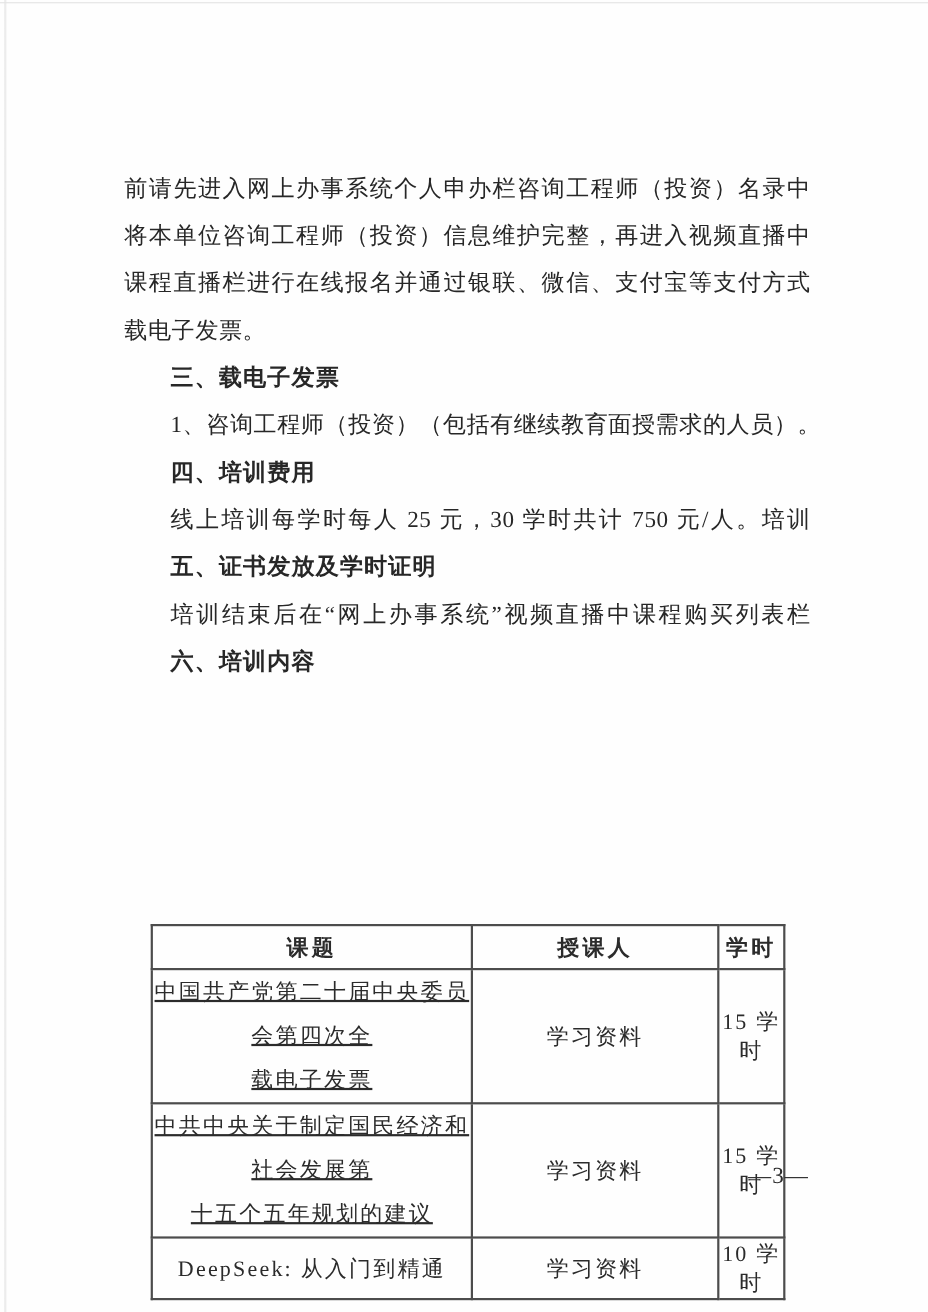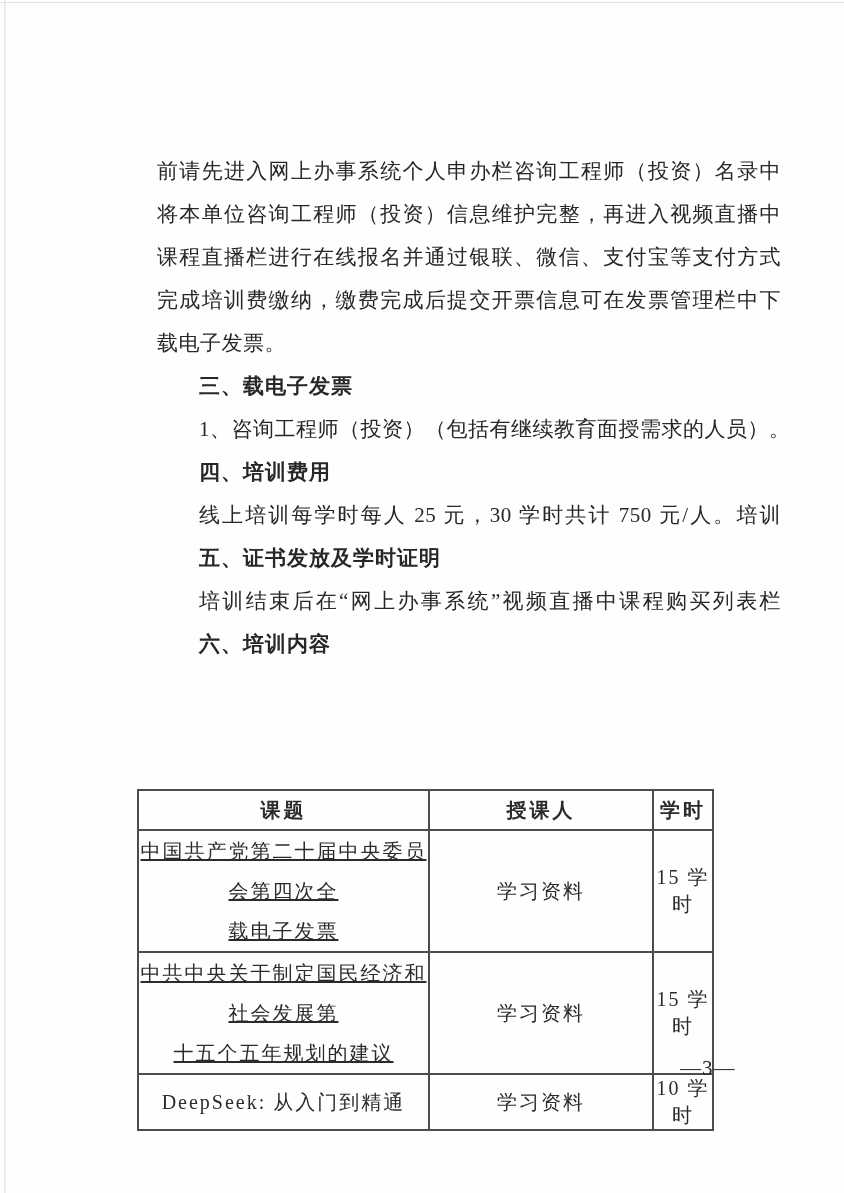--- a/index.html
+++ b/index.html
@@ -29,21 +29,20 @@
     position: absolute;
     left: 0; top: 2px; right: 0;
     height: 1px;
     background: #e3e3e3;
   }
   .content {
     position: absolute;
     left: 113px;
     top: 150px;
     width: 624px;
-    margin-left: 44px;
   }
   .line {
     height: 43px;
     line-height: 43px;
     font-size: 21px;
     letter-spacing: 0.5px;
     white-space: nowrap;
   }
   .fill {
     white-space: normal;
@@ -53,21 +52,21 @@
   }
   .indent { padding-left: 42px; }
   .heading {
     font-weight: bold;
     padding-left: 42px;
     letter-spacing: 1px;
   }
   table.course-table {
     position: absolute;
     left: 137px;
-    top: 789px;
+    top: 840px;
     width: 575px;
     border-collapse: collapse;
     table-layout: fixed;
   }
   .course-table td, .course-table th {
     border: 2px solid #4c4c4c;
     text-align: center;
     vertical-align: middle;
     font-size: 20px;
     font-weight: normal;
@@ -99,21 +98,20 @@
 
 <div class="page">
   <div class="scan-edge-left"></div>
   <div class="scan-edge-top"></div>
 
   <div class="content">
 
     <div class="line fill">前请先进入网上办事系统个人申办栏咨询工程师（投资）名录中</div>
     <div class="line fill">将本单位咨询工程师（投资）信息维护完整，再进入视频直播中</div>
     <div class="line fill">课程直播栏进行在线报名并通过银联、微信、支付宝等支付方式</div>
-    <div class="line fill">完成培训费缴纳，缴费完成后提交开票信息可在发票管理栏中下</div>
     <div class="line">载电子发票。</div>
 
     <div class="line heading">三、载电子发票</div>
     <div class="line indent">1、咨询工程师（投资）（包括有继续教育面授需求的人员）。</div>
 
     <div class="line heading">四、培训费用</div>
     <div class="line indent fill">线上培训每学时每人 25 元，30 学时共计 750 元/人。培训</div>
 
     <div class="line heading">五、证书发放及学时证明</div>
     <div class="line indent fill">培训结束后在“网上办事系统”视频直播中课程购买列表栏</div>

